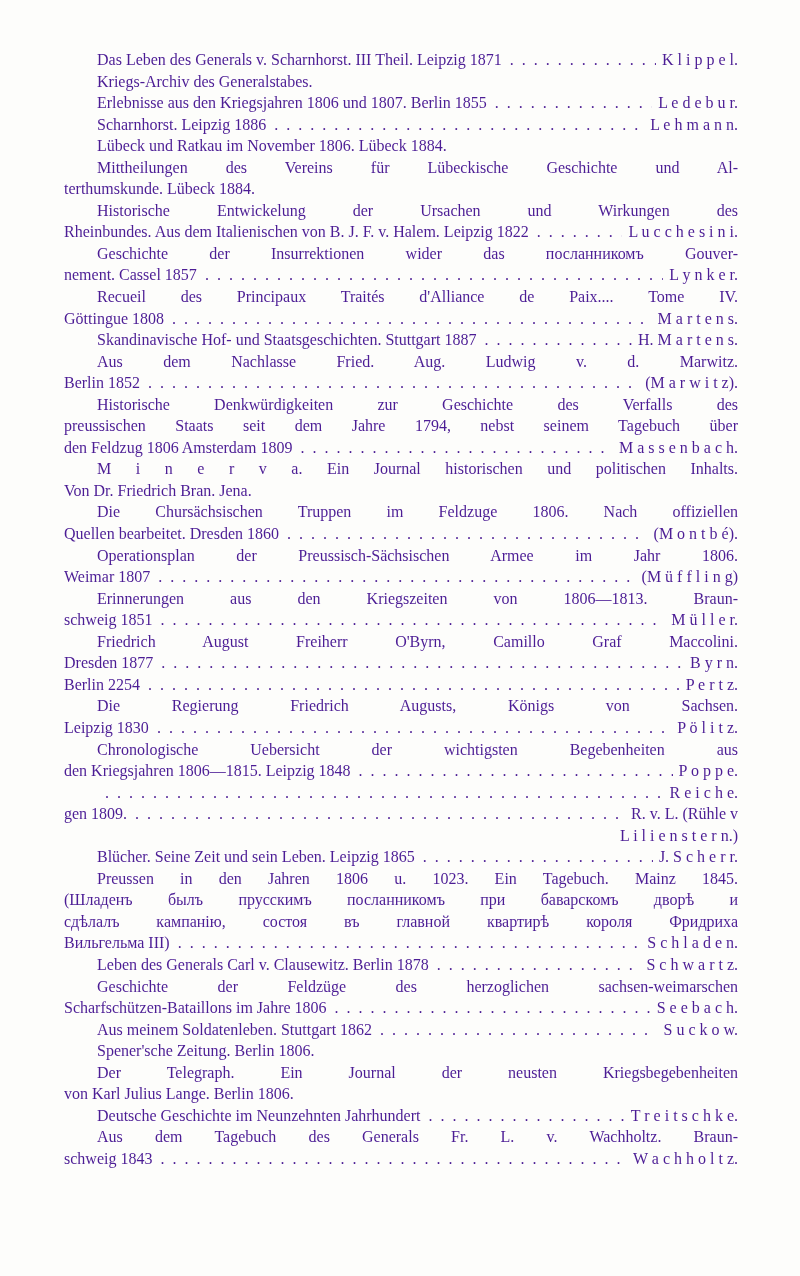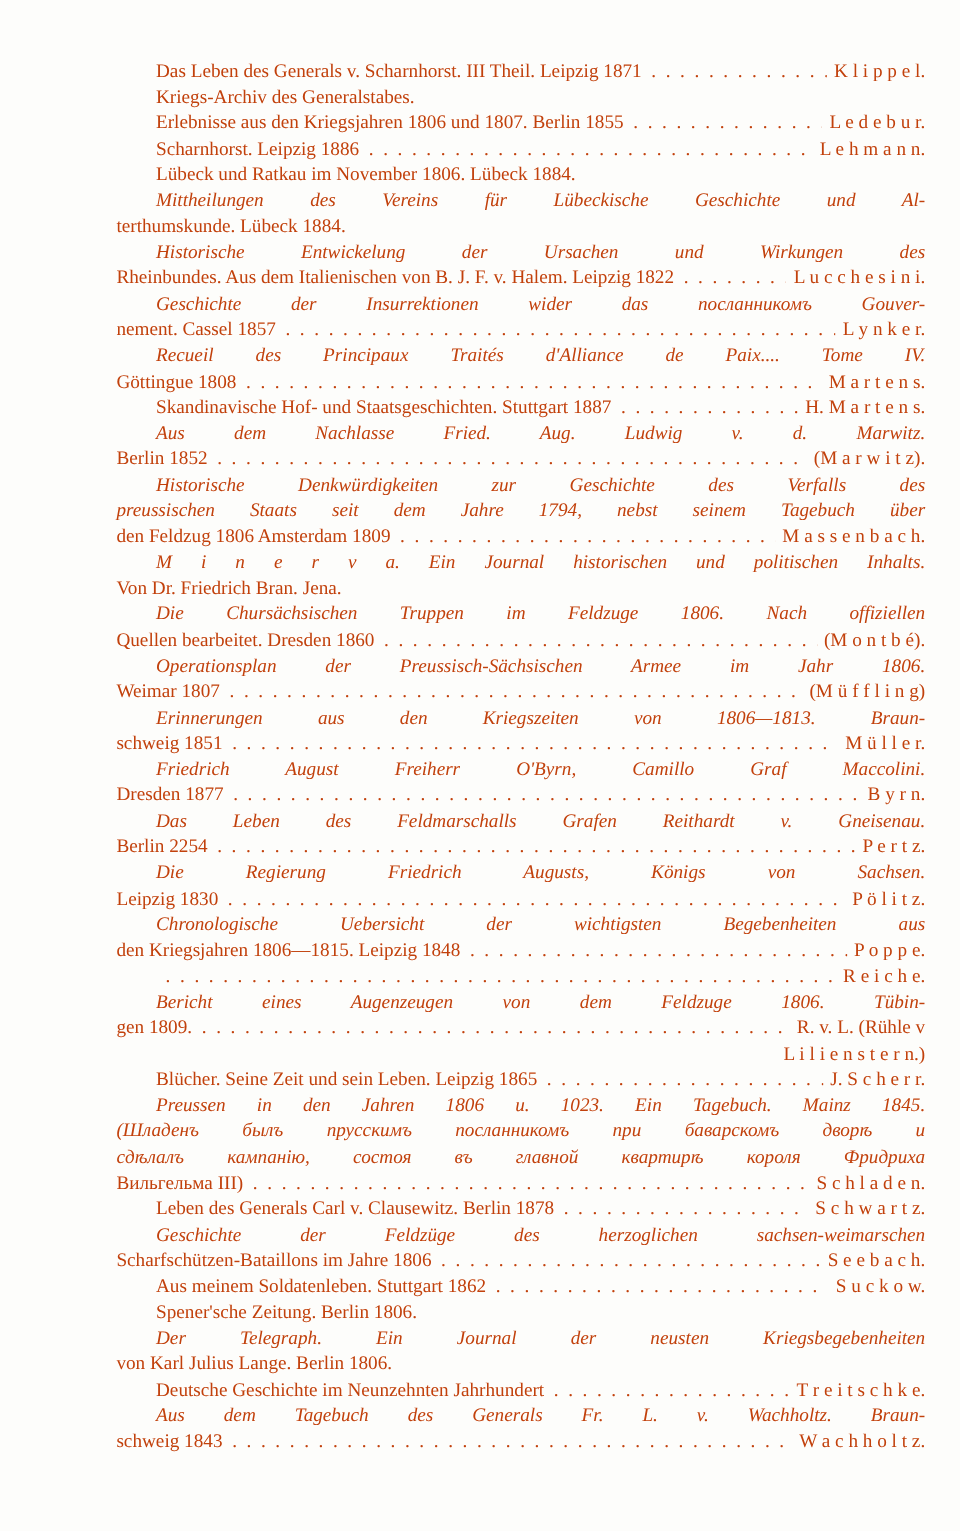--- a/index.html
+++ b/index.html
@@ -20,38 +20,38 @@
     position: absolute;
     left: 64px;
     top: 49px;
     width: 674px;
     font-size: 16px;
     line-height: 21.55px;
     color: #3a3833;
   }
   .line { min-height: 21.55px; }
   .line.indent { padding-left: 33px; }
-  .line.justify { text-align: justify; text-align-last: justify; font-style: italic; }
+  .line.justify { text-align: justify; text-align-last: justify; }
   .line.right { text-align: right; }
   .line.flex { display: flex; align-items: baseline; }
   .line.flex .t { white-space: nowrap; flex: 0 0 auto; }
   .line.flex .leader {
     flex: 1 1 auto;
     overflow: hidden;
     white-space: nowrap;
     margin: 0 6px 0 8px;
     word-spacing: 4px;
   }
   .line.flex .author { white-space: nowrap; flex: 0 0 auto; text-align: center; }
 </style>
 </head>
 <body style="background: rgb(253, 253, 251);">
 
 <div class="page">
-  <div class="text-block" id="text-block" style="color: #c2410c; margin-left: 33px;">
+  <div class="text-block" id="text-block" style="color: #4c1d95;">
       <div class="line indent flex">
         <span class="t">Das Leben des Generals v. Scharnhorst. III Theil. Leipzig 1871</span>
         <span class="leader" aria-hidden="true">. . . . . . . . . . . . . . . . . . . . . . . . . . . . . . . . . . . . . . . . . . . . . . . . . . . . . . . . . . . . . . . . . . . . . . . . . . . . . . . . . . . . . . . . . . . . . . . . . . . . . . . . . . . . . . . . . . . . . . . . </span>
         <span class="author">K l i p p e l.</span>
       </div>
       <div class="line indent">Kriegs-Archiv des Generalstabes.</div>
       <div class="line indent flex">
         <span class="t">Erlebnisse aus den Kriegsjahren 1806 und 1807. Berlin 1855</span>
         <span class="leader" aria-hidden="true">. . . . . . . . . . . . . . . . . . . . . . . . . . . . . . . . . . . . . . . . . . . . . . . . . . . . . . . . . . . . . . . . . . . . . . . . . . . . . . . . . . . . . . . . . . . . . . . . . . . . . . . . . . . . . . . . . . . . . . . . </span>
         <span class="author">L e d e b u r.</span>
@@ -119,21 +119,20 @@
         <span class="t">schweig 1851</span>
         <span class="leader" aria-hidden="true">. . . . . . . . . . . . . . . . . . . . . . . . . . . . . . . . . . . . . . . . . . . . . . . . . . . . . . . . . . . . . . . . . . . . . . . . . . . . . . . . . . . . . . . . . . . . . . . . . . . . . . . . . . . . . . . . . . . . . . . . </span>
         <span class="author">M ü l l e r.</span>
       </div>
       <div class="line indent justify">Friedrich August Freiherr O'Byrn, Camillo Graf Maccolini.</div>
       <div class="line flex">
         <span class="t">Dresden 1877</span>
         <span class="leader" aria-hidden="true">. . . . . . . . . . . . . . . . . . . . . . . . . . . . . . . . . . . . . . . . . . . . . . . . . . . . . . . . . . . . . . . . . . . . . . . . . . . . . . . . . . . . . . . . . . . . . . . . . . . . . . . . . . . . . . . . . . . . . . . . </span>
         <span class="author">B y r n.</span>
       </div>
-      <div class="line indent justify">Das Leben des Feldmarschalls Grafen Reithardt v. Gneisenau.</div>
       <div class="line flex">
         <span class="t">Berlin 2254</span>
         <span class="leader" aria-hidden="true">. . . . . . . . . . . . . . . . . . . . . . . . . . . . . . . . . . . . . . . . . . . . . . . . . . . . . . . . . . . . . . . . . . . . . . . . . . . . . . . . . . . . . . . . . . . . . . . . . . . . . . . . . . . . . . . . . . . . . . . . </span>
         <span class="author">P e r t z.</span>
       </div>
       <div class="line indent justify">Die Regierung Friedrich Augusts, Königs von Sachsen.</div>
       <div class="line flex">
         <span class="t">Leipzig 1830</span>
         <span class="leader" aria-hidden="true">. . . . . . . . . . . . . . . . . . . . . . . . . . . . . . . . . . . . . . . . . . . . . . . . . . . . . . . . . . . . . . . . . . . . . . . . . . . . . . . . . . . . . . . . . . . . . . . . . . . . . . . . . . . . . . . . . . . . . . . . </span>
         <span class="author">P ö l i t z.</span>
@@ -141,21 +140,20 @@
       <div class="line indent justify">Chronologische Uebersicht der wichtigsten Begebenheiten aus</div>
       <div class="line flex">
         <span class="t">den Kriegsjahren 1806—1815. Leipzig 1848</span>
         <span class="leader" aria-hidden="true">. . . . . . . . . . . . . . . . . . . . . . . . . . . . . . . . . . . . . . . . . . . . . . . . . . . . . . . . . . . . . . . . . . . . . . . . . . . . . . . . . . . . . . . . . . . . . . . . . . . . . . . . . . . . . . . . . . . . . . . . </span>
         <span class="author">P o p p e.</span>
       </div>
       <div class="line indent flex">
         <span class="leader" aria-hidden="true">. . . . . . . . . . . . . . . . . . . . . . . . . . . . . . . . . . . . . . . . . . . . . . . . . . . . . . . . . . . . . . . . . . . . . . . . . . . . . . . . . . . . . . . . . . . . . . . . . . . . . . . . . . . . . . . . . . . . . . . . </span>
         <span class="author">R e i c h e.</span>
       </div>
-      <div class="line indent justify">Bericht eines Augenzeugen von dem Feldzuge 1806. Tübin-</div>
       <div class="line flex">
         <span class="t">gen 1809.</span>
         <span class="leader" aria-hidden="true">. . . . . . . . . . . . . . . . . . . . . . . . . . . . . . . . . . . . . . . . . . . . . . . . . . . . . . . . . . . . . . . . . . . . . . . . . . . . . . . . . . . . . . . . . . . . . . . . . . . . . . . . . . . . . . . . . . . . . . . . </span>
         <span class="author">R. v. L. (Rühle v</span>
       </div>
       <div class="line right">L i l i e n s t e r n.)</div>
       <div class="line indent flex">
         <span class="t">Blücher. Seine Zeit und sein Leben. Leipzig 1865</span>
         <span class="leader" aria-hidden="true">. . . . . . . . . . . . . . . . . . . . . . . . . . . . . . . . . . . . . . . . . . . . . . . . . . . . . . . . . . . . . . . . . . . . . . . . . . . . . . . . . . . . . . . . . . . . . . . . . . . . . . . . . . . . . . . . . . . . . . . . </span>
         <span class="author">J. S c h e r r.</span>

